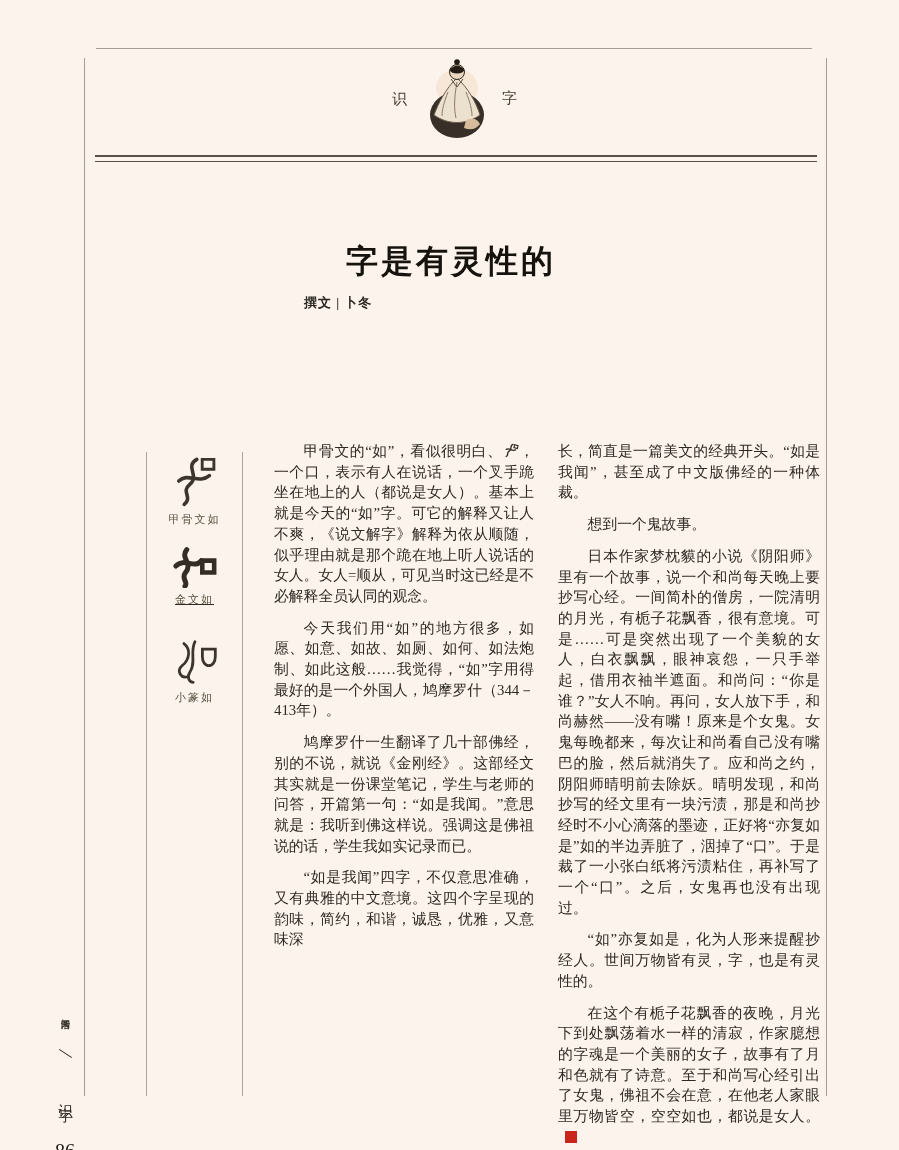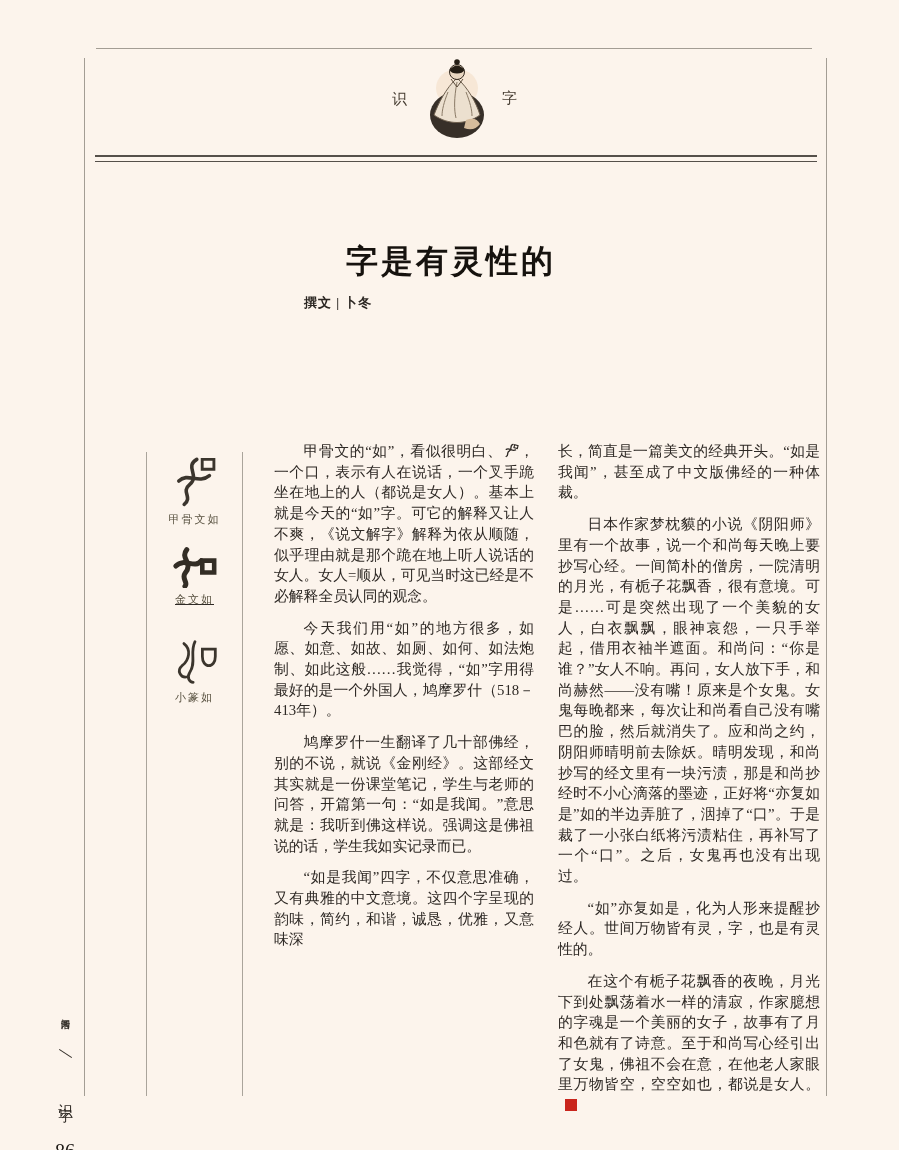--- a/index.html
+++ b/index.html
@@ -126,27 +126,28 @@
   </div>
 
   <div class="col col-left">
     <p><span>甲骨文的“如”，看似很明白、</span><svg class="inline-glyph" viewBox="0 0 52 60">
           <g fill="none" stroke="#2e2925" stroke-linecap="round">
             <path d="M28 6 C14 14 32 24 20 34 C10 42 24 48 14 56" stroke-width="5"></path>
             <path d="M8 30 C18 20 30 34 42 24" stroke-width="5"></path>
             <path d="M34 6 h13 v11 h-13 z" stroke-width="4.2"></path>
           </g>
         </svg><span>，一个口，表示有人在说话，一个叉手跪坐在地上的人（都说是女人）。基本上就是今天的“如”字。可它的解释又让人不爽，《说文解字》解释为依从顺随，似乎理由就是那个跪在地上听人说话的女人。女人=顺从，可见当时这已经是不必解释全员认同的观念。</span></p>
-    <p>今天我们用“如”的地方很多，如愿、如意、如故、如厕、如何、如法炮制、如此这般……我觉得，“如”字用得最好的是一个外国人，鸠摩罗什（518－413年）。</p>
+    <p>今天我们用“如”的地方很多，如愿、如意、如故、如厕、如何、如法炮制、如此这般……我觉得，“如”字用得最好的是一个外国人，鸠摩罗什（344－413年）。</p>
     <p>鸠摩罗什一生翻译了几十部佛经，别的不说，就说《金刚经》。这部经文其实就是一份课堂笔记，学生与老师的问答，开篇第一句：“如是我闻。”意思就是：我听到佛这样说。强调这是佛祖说的话，学生我如实记录而已。</p>
     <p>“如是我闻”四字，不仅意思准确，又有典雅的中文意境。这四个字呈现的韵味，简约，和谐，诚恳，优雅，又意味深</p>
   </div>
 
   <div class="col col-right">
     <p class="cont">长，简直是一篇美文的经典开头。“如是我闻”，甚至成了中文版佛经的一种体裁。</p>
+    <p>想到一个鬼故事。</p>
     <p>日本作家梦枕貘的小说《阴阳师》里有一个故事，说一个和尚每天晚上要抄写心经。一间简朴的僧房，一院清明的月光，有栀子花飘香，很有意境。可是……可是突然出现了一个美貌的女人，白衣飘飘，眼神哀怨，一只手举起，借用衣袖半遮面。和尚问：“你是谁？”女人不响。再问，女人放下手，和尚赫然——没有嘴！原来是个女鬼。女鬼每晚都来，每次让和尚看自己没有嘴巴的脸，然后就消失了。应和尚之约，阴阳师晴明前去除妖。晴明发现，和尚抄写的经文里有一块污渍，那是和尚抄经时不小心滴落的墨迹，正好将“亦复如是”如的半边弄脏了，洇掉了“口”。于是裁了一小张白纸将污渍粘住，再补写了一个“口”。之后，女鬼再也没有出现过。</p>
     <p>“如”亦复如是，化为人形来提醒抄经人。世间万物皆有灵，字，也是有灵性的。</p>
     <p><span>在这个有栀子花飘香的夜晚，月光下到处飘荡着水一样的清寂，作家臆想的字魂是一个美丽的女子，故事有了月和色就有了诗意。至于和尚写心经引出了女鬼，佛祖不会在意，在他老人家眼里万物皆空，空空如也，都说是女人。</span><span class="end-mark" style="background: rgb(201, 37, 28);"></span></p>
   </div>
 
   <div class="folio">
     <div class="folio-small">阅活</div>
     <div class="folio-slash"></div>
     <div class="folio-large">识字</div>
     <div class="folio-num">86</div>

